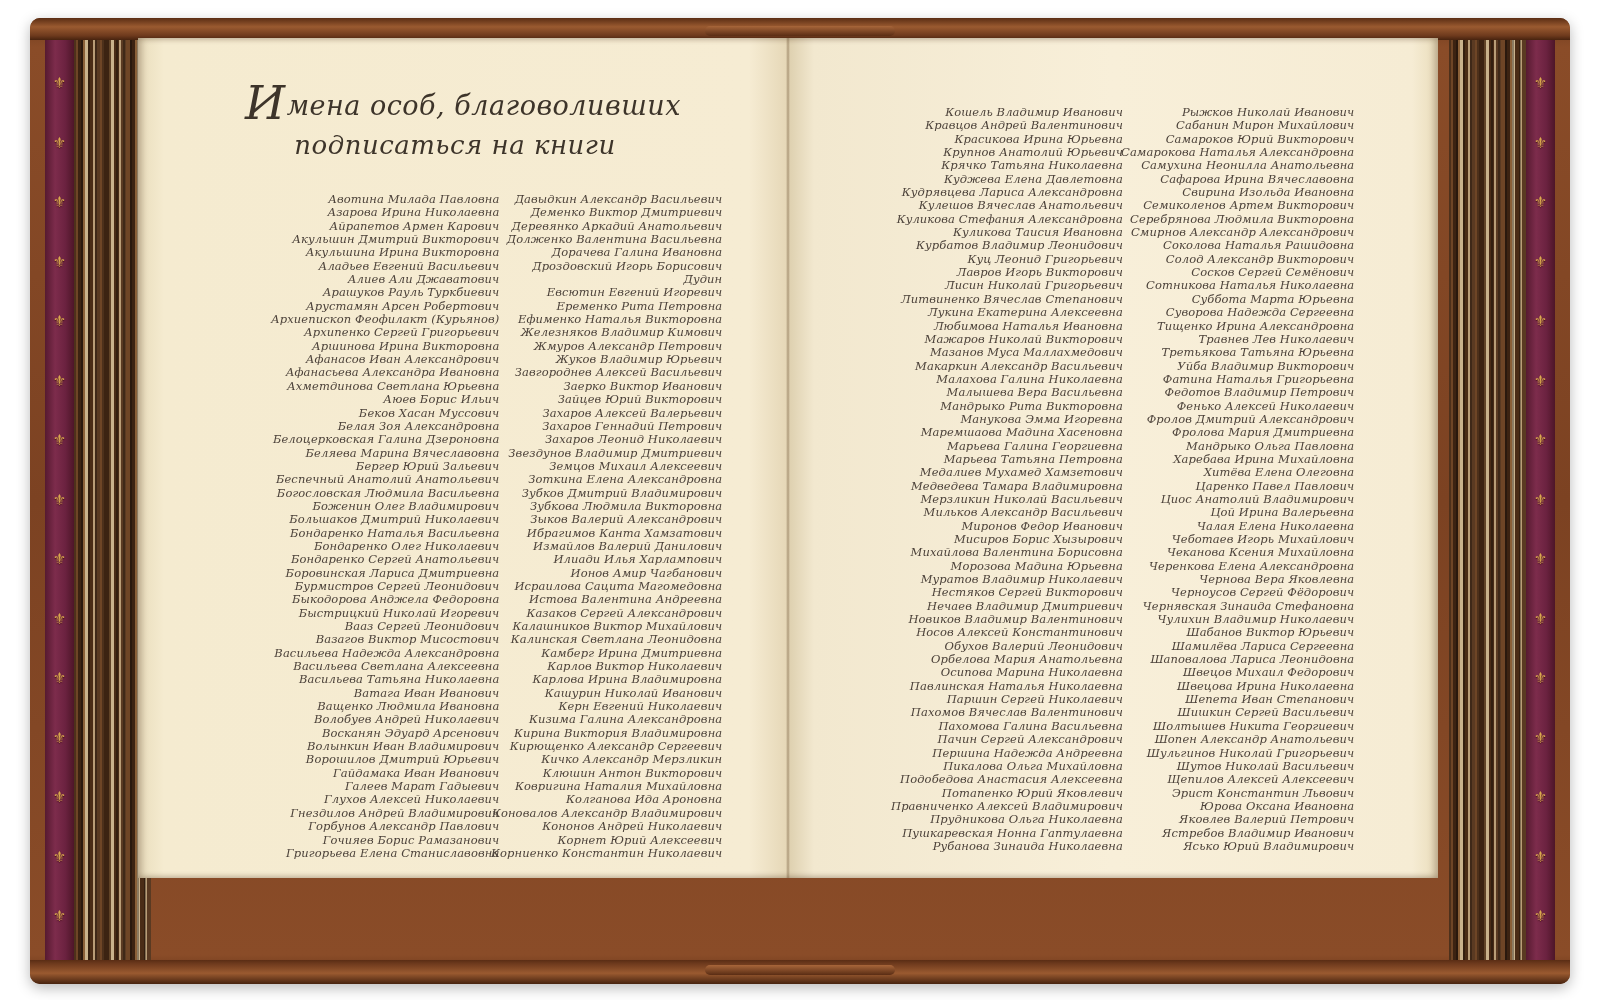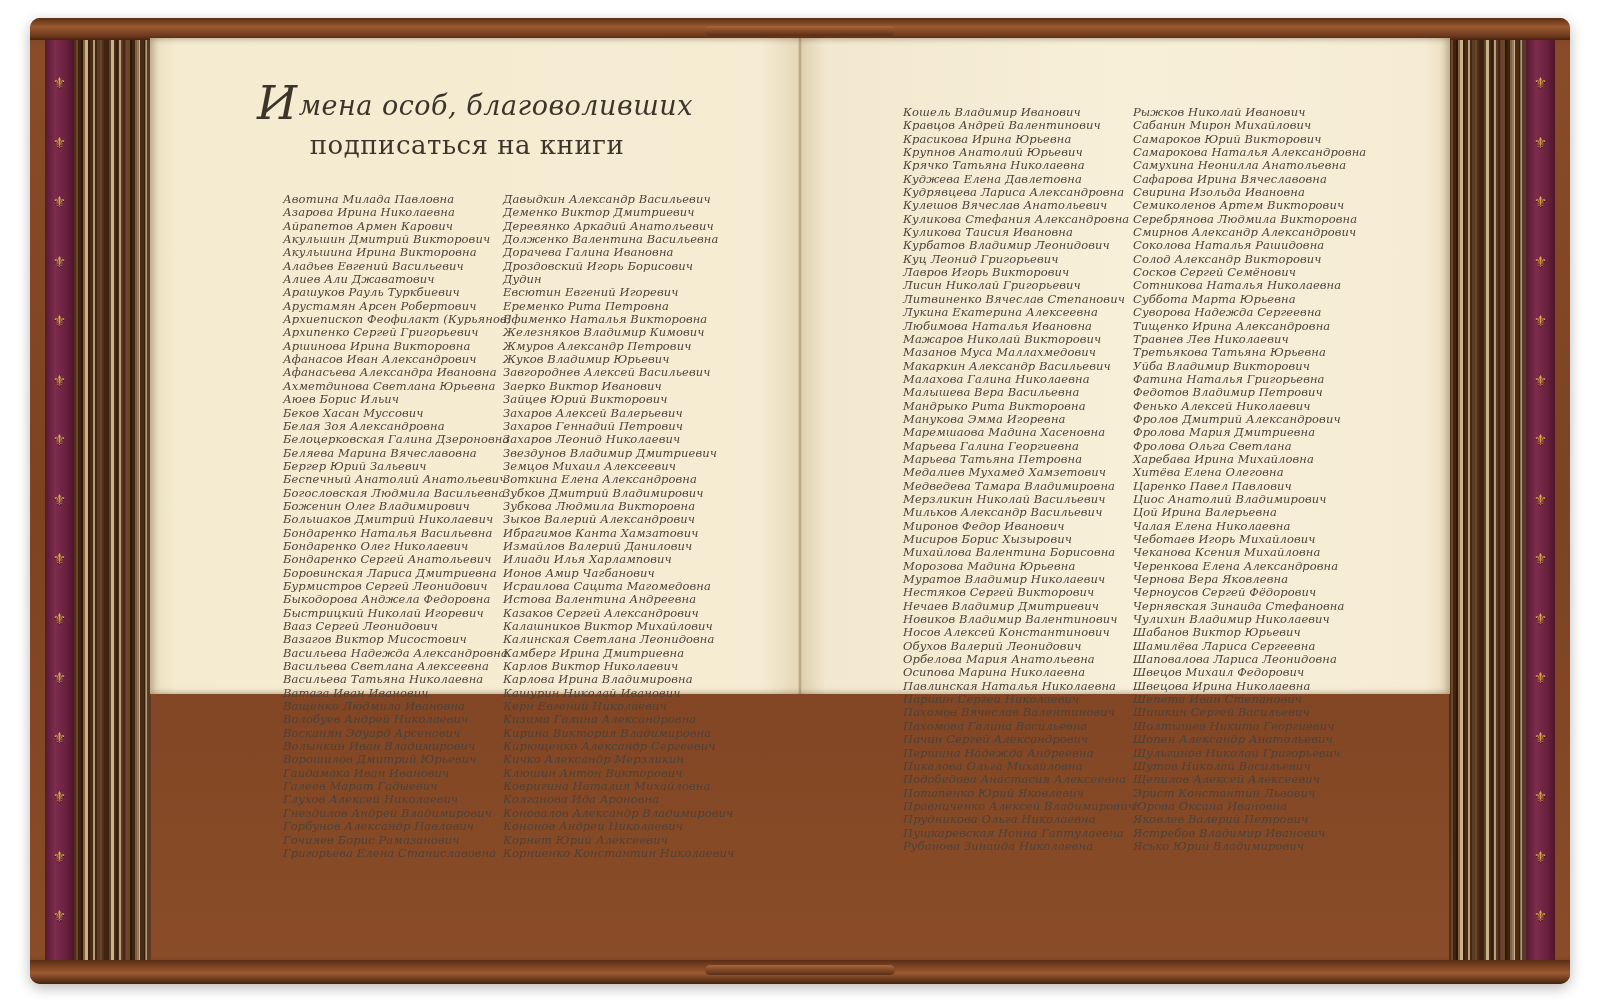--- a/index.html
+++ b/index.html
@@ -21,31 +21,31 @@
   .fleur-col.left{left:15px;}
   .fleur-col.right{left:1496px;}
   .fleur{font-family:"DejaVu Sans",sans-serif;font-size:15px;color:#dba94f;line-height:1;
     text-shadow:0 1px 1px rgba(50,10,5,.7);}
   .page-edges{position:absolute;top:22px;bottom:24px;width:77px;
     background:
       repeating-linear-gradient(90deg,rgba(0,0,0,.30) 0 2px,rgba(255,255,255,0) 2px 7px),
       repeating-linear-gradient(90deg,#6e4526 0 4px,#3c2312 4px 9px,#8a6038 9px 11px,#c9b28c 11px 14px,#4a2c16 14px 19px,#b99d77 19px 21px,#5a3a22 21px 26px);}
   .page-edges.left{left:44px;}
   .page-edges.right{left:1419px;}
-  .pages{position:absolute;left:120px;top:20px;width:1300px;height:656px;
+  .pages{position:absolute;left:108px;top:20px;width:1300px;height:840px;
     background:linear-gradient(90deg,#e9ddbc 0,#f5ebd0 2%,#f6ecd3 47%,#e6d8b8 49.8%,#ddcfae 50%,#f2e8cf 52%,#f8efd9 75%,#f6ecd4 98%,#e9dcba 100%);
     box-shadow:inset 4px 0 6px rgba(60,30,10,.25), inset -4px 0 6px rgba(60,30,10,.25);}
   .gutter{position:absolute;left:648px;top:0;width:4px;height:100%;
     background:linear-gradient(90deg,rgba(90,60,30,0),rgba(90,60,30,.35),rgba(90,60,30,0));}
   .title{position:absolute;left:107px;top:52px;width:420px;text-align:center;color:#3d342a;}
   .title-line1{font-size:27px;font-style:italic;letter-spacing:.5px;white-space:nowrap;}
   .title-initial{font-size:46px;font-style:italic;line-height:0;position:relative;top:4px;margin-right:1px;}
-  .title-line2{font-size:26px;margin-top:9px;letter-spacing:.5px;}
+  .title-line2{font-size:26px;font-style:italic;margin-top:9px;letter-spacing:.5px;}
   .col{position:absolute;font-style:italic;font-size:11.5px;line-height:13.35px;color:#4c423a;
-    white-space:nowrap;letter-spacing:.1px;}
+    white-space:nowrap;letter-spacing:.1px;text-align:right;}
   .col1{left:133px;top:155px;}
   .col2{left:353px;top:155px;}
   .col3{left:753px;top:68px;}
   .col4{left:983px;top:68px;}
 </style>
 </head>
 <body>
 
 <div class="book">
   <div class="leather-band top"></div>
@@ -280,21 +280,21 @@
         <div class="name-line">Суворова Надежда Сергеевна</div>
         <div class="name-line">Тищенко Ирина Александровна</div>
         <div class="name-line">Травнев Лев Николаевич</div>
         <div class="name-line">Третьякова Татьяна Юрьевна</div>
         <div class="name-line">Уйба Владимир Викторович</div>
         <div class="name-line">Фатина Наталья Григорьевна</div>
         <div class="name-line">Федотов Владимир Петрович</div>
         <div class="name-line">Фенько Алексей Николаевич</div>
         <div class="name-line">Фролов Дмитрий Александрович</div>
         <div class="name-line">Фролова Мария Дмитриевна</div>
-        <div class="name-line">Фролова Ольга Светлана</div>
+        <div class="name-line">Мандрыко Ольга Павловна</div>
         <div class="name-line">Харебава Ирина Михайловна</div>
         <div class="name-line">Хитёва Елена Олеговна</div>
         <div class="name-line">Царенко Павел Павлович</div>
         <div class="name-line">Циос Анатолий Владимирович</div>
         <div class="name-line">Цой Ирина Валерьевна</div>
         <div class="name-line">Чалая Елена Николаевна</div>
         <div class="name-line">Чеботаев Игорь Михайлович</div>
         <div class="name-line">Чеканова Ксения Михайловна</div>
         <div class="name-line">Черенкова Елена Александровна</div>
         <div class="name-line">Чернова Вера Яковлевна</div>

